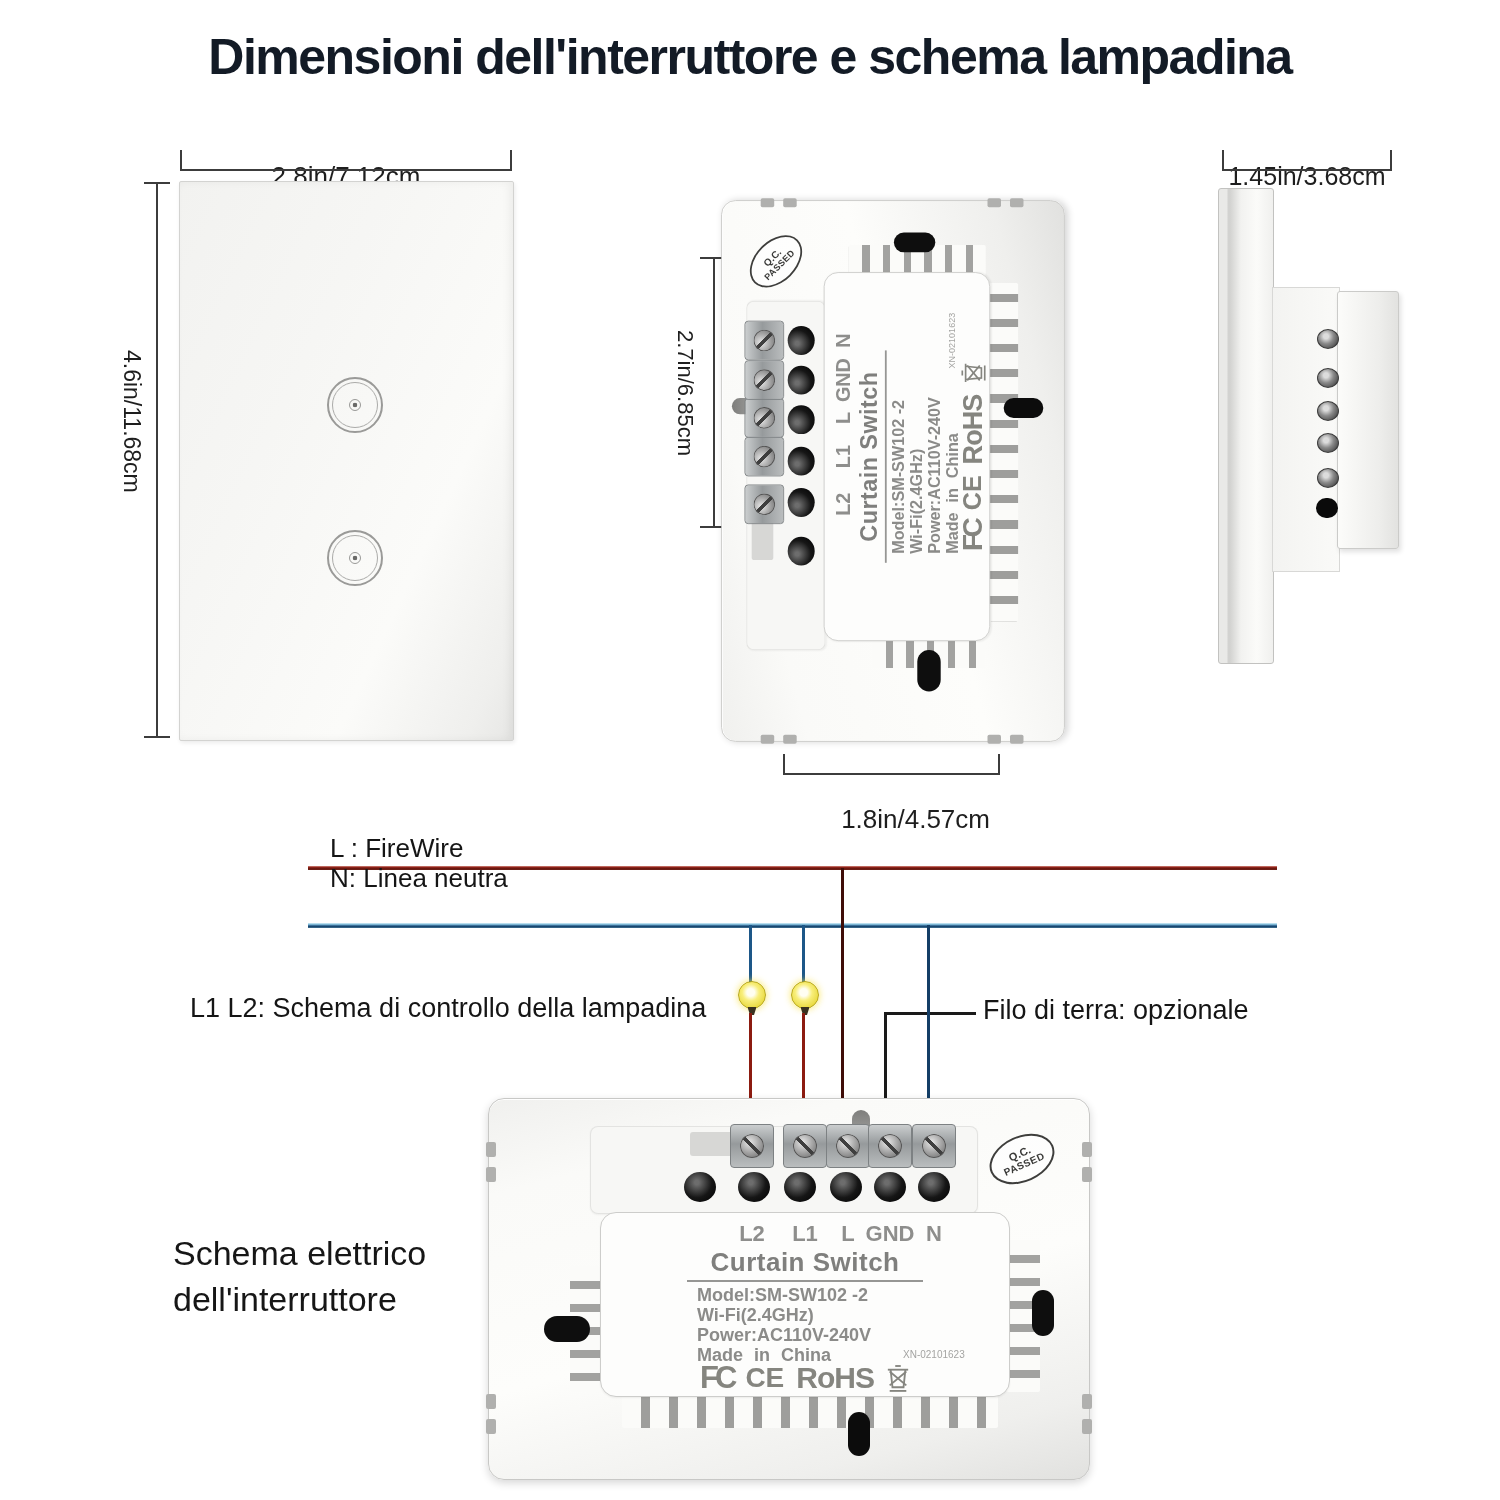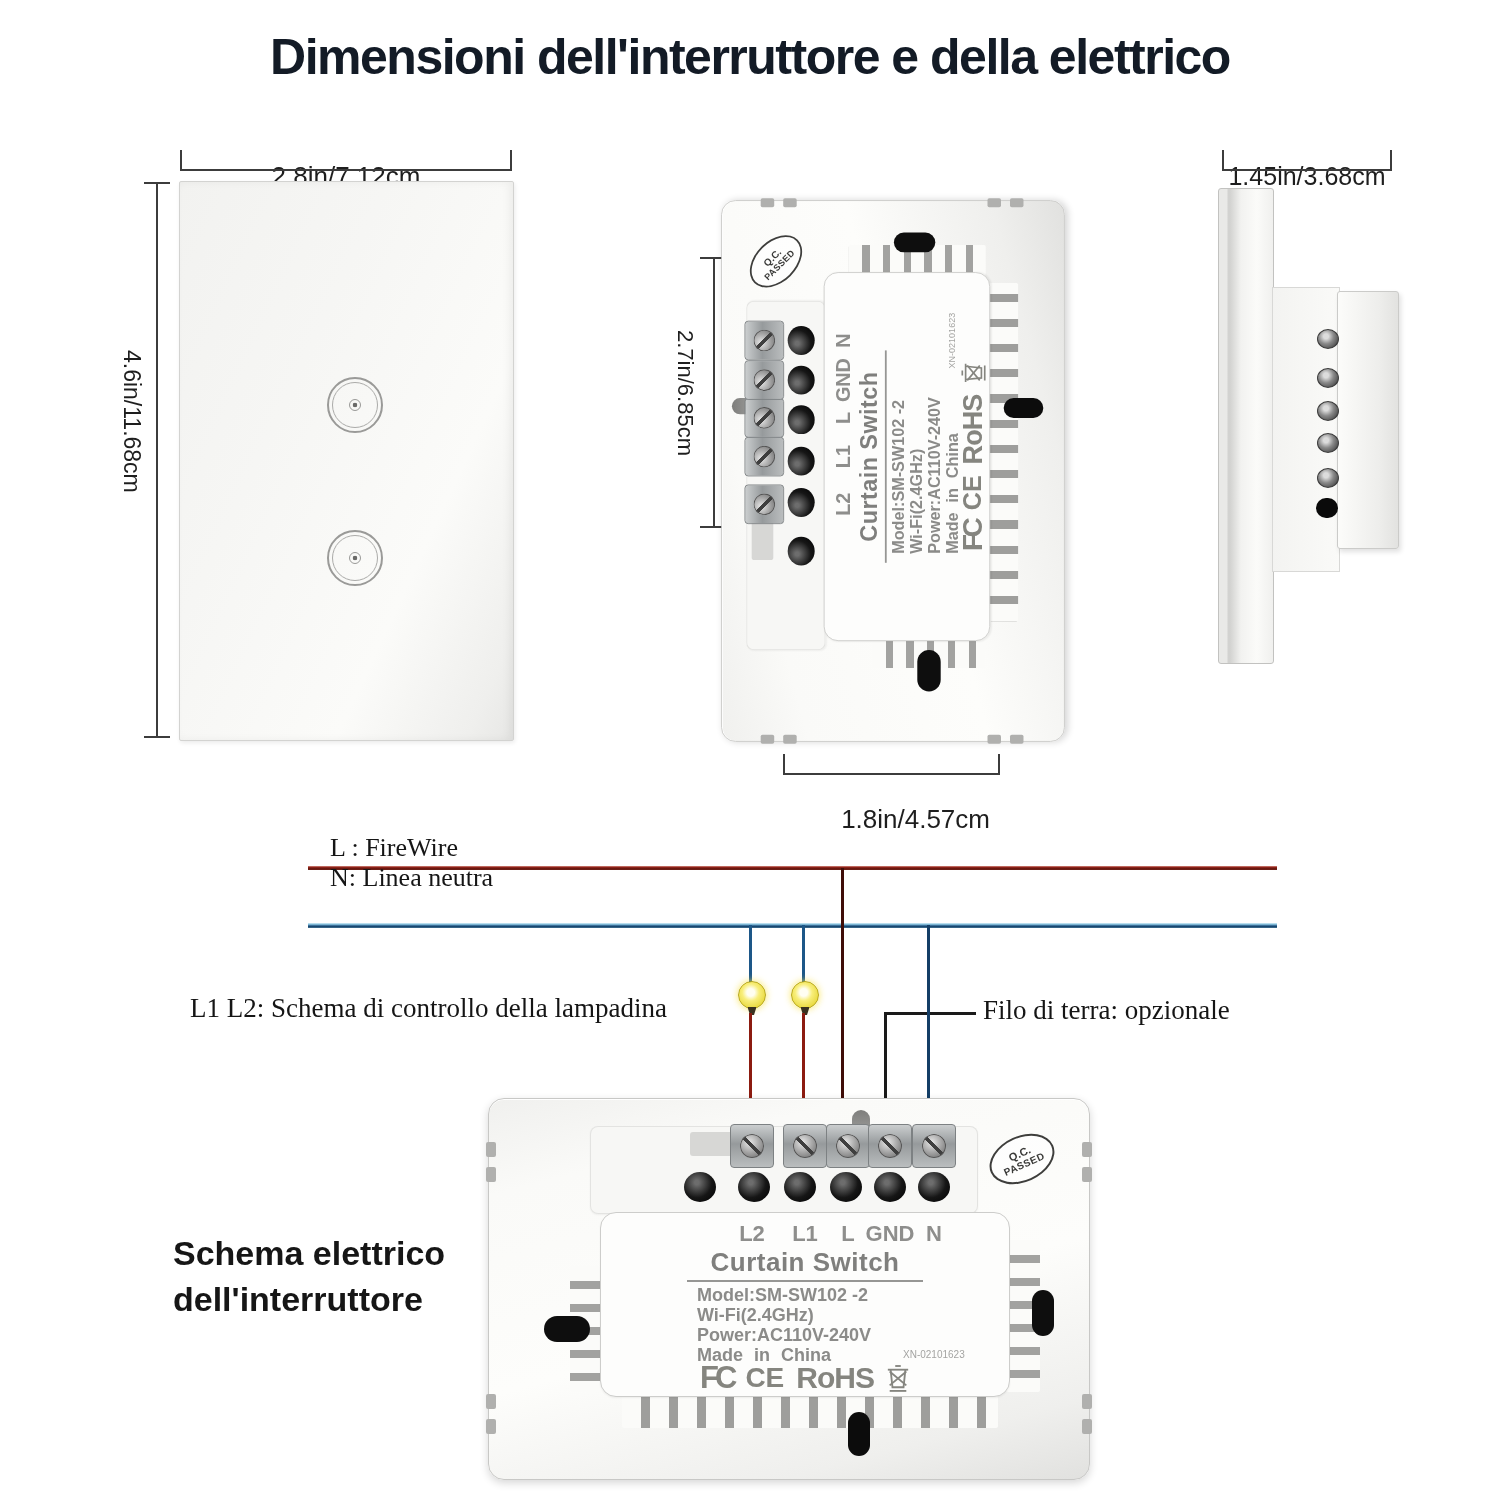--- a/index.html
+++ b/index.html
@@ -33,35 +33,35 @@
   .side-body{position:absolute;left:1272px;top:287px;width:66px;height:283px;
         background:linear-gradient(90deg,#f3f3f1,#fafaf8);border:1px solid #d8d8d6;}
   .side-block{position:absolute;left:1337px;top:291px;width:60px;height:256px;border-radius:3px;
         background:linear-gradient(90deg,#fcfcfa,#ededeb 70%,#e2e2e0);border:1px solid #cbcbc9;
         box-shadow:2px 3px 5px rgba(0,0,0,.12);}
   .sscrew{position:absolute;left:1317px;width:20px;height:18px;border-radius:50%;border:1px solid #3c3c3c;
         background:radial-gradient(circle at 40% 35%,#dcdcdc 0 15%,#8a8a8a 45%,#4e4e4e 80%,#333);}
   .spill{position:absolute;left:1316px;top:498px;width:22px;height:20px;border-radius:10px;background:#0a0a0a;}
 
   
-  .wlabel{position:absolute;font-size:26px;color:#151515;white-space:nowrap;font-family:Liberation Serif, serif;}
+  .wlabel{position:absolute;font-size:26px;color:#151515;white-space:nowrap;}
   .line-live{position:absolute;left:308px;top:866px;width:969px;height:4px;
         background:linear-gradient(180deg,#d98f85 0%,#8e241a 35%,#5c120b 75%,#7a2a20 100%);}
   .line-neutral{position:absolute;left:308px;top:923px;width:969px;height:5px;
         background:linear-gradient(180deg,#d6ecf6 0%,#8cc6e2 25%,#1b4f7d 60%,#123a5e 85%,#7db8d8 100%);}
   .wire{position:absolute;width:3px;}
   .wire.blue{background:#1d5788;} .wire.red{background:#8c1b10;}
   .wire.dark-red{background:#3f0d08;} .wire.navy{background:#143e66;} .wire.black{background:#1a1a1a;}
   .gnd-h{position:absolute;left:886px;top:1012px;width:90px;height:3px;background:#1a1a1a;}
   .bulb{position:absolute;width:26px;height:26px;border-radius:50%;border:1px solid #b9a81a;
         background:radial-gradient(circle at 45% 40%,#fffef2 0 18%,#f8ee7a 40%,#e8d93f 75%,#c9b818 100%);
         box-shadow:0 0 7px rgba(250,230,90,.95);}
   .bulb::after{content:'';position:absolute;left:50%;bottom:-7px;transform:translateX(-50%);
         width:9px;height:8px;background:#3a3220;clip-path:polygon(0 0,100% 0,72% 100%,28% 100%);}
-  .caption{position:absolute;left:173px;top:1230px;font-size:34px;color:#161616;line-height:46px;font-weight:bold;}
+  .caption{position:absolute;left:173px;top:1230px;font-size:34px;color:#161616;line-height:46px;}
 
   
   .unit{position:absolute;width:602px;height:382px;}
   .unit--portrait{left:592px;top:280px;transform:rotate(-90deg) scale(0.9);transform-origin:50% 50%;}
   .unit--bottom{left:488px;top:1098px;}
   .plate{position:absolute;inset:0;border-radius:16px;border:1px solid #c8c8c6;
         background:linear-gradient(165deg,#f0f0ee 0%,#fafaf8 18%,#fdfdfb 55%,#efefed 85%,#e1e1df 100%);
         box-shadow:0 3px 8px rgba(0,0,0,.16),inset 0 1px 0 #fff;}
   .clipset{position:absolute;width:10px;height:40px;}
   .clipset::before,.clipset::after{content:'';position:absolute;left:0;width:10px;height:15px;
@@ -108,21 +108,21 @@
         transform:rotate(-24deg);display:flex;flex-direction:column;align-items:center;justify-content:center;
         font-size:11px;font-weight:700;color:#3a3a38;line-height:1.05;background:rgba(255,255,255,.6);}
   .qc span:last-child{font-size:10px;letter-spacing:.5px;}
   .unit--portrait .qc{transform:rotate(45deg);}
 </style>
 </head>
 <body>
 
 <div class="canvas">
 
-  <div class="title">Dimensioni dell'interruttore e della elettrico</div>
+  <div class="title">Dimensioni dell'interruttore e schema lampadina</div>
 
   <div class="dtext" style="left:246px;top:137px;width:200px;text-align:center;">2.8in/7.12cm</div>
   <div class="dline" style="left:180px;top:169px;width:332px;height:2px;"></div>
   <div class="dline" style="left:180px;top:150px;width:2px;height:21px;"></div>
   <div class="dline" style="left:510px;top:150px;width:2px;height:21px;"></div>
 
   <div class="vtext" style="left:118px;top:350px;">4.6in/11.68cm</div>
   <div class="dline" style="left:156px;top:182px;width:2px;height:556px;"></div>
   <div class="dline" style="left:144px;top:182px;width:26px;height:2px;"></div>
   <div class="dline" style="left:144px;top:736px;width:26px;height:2px;"></div>

